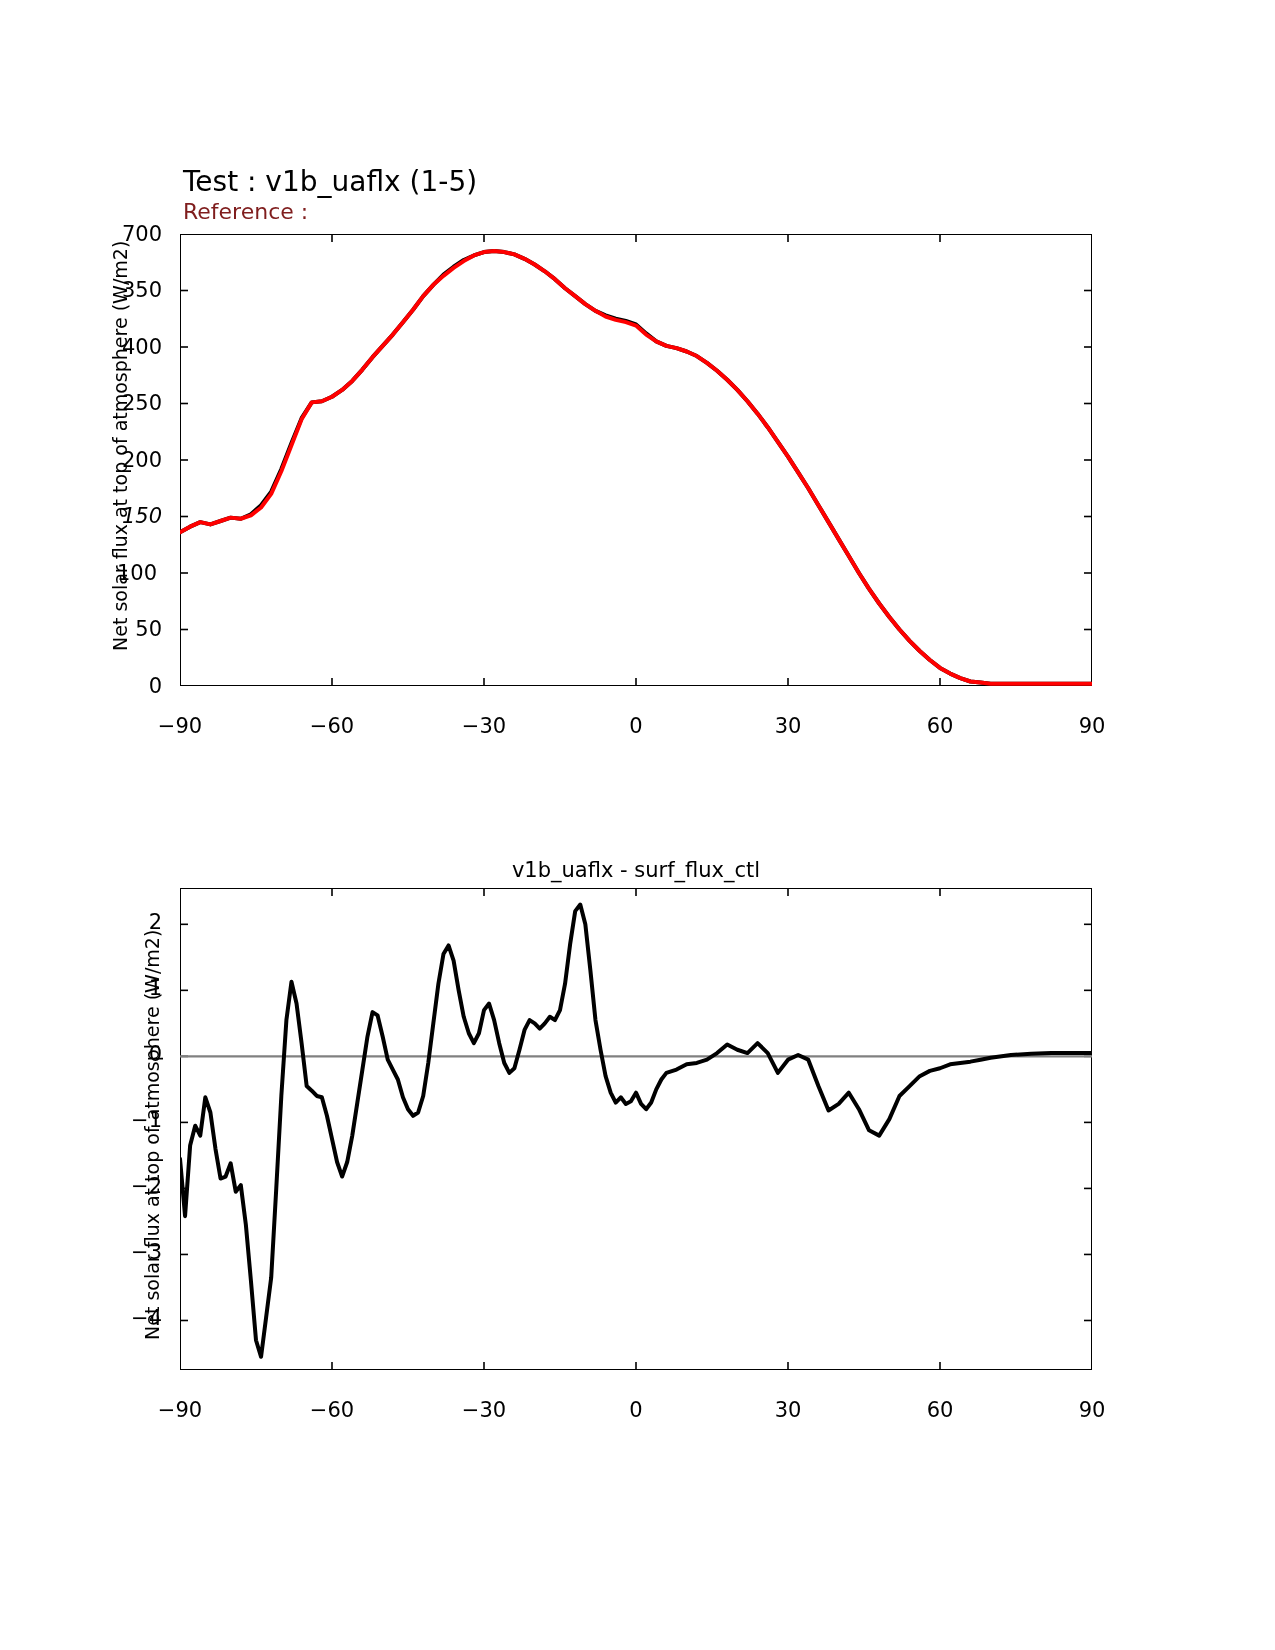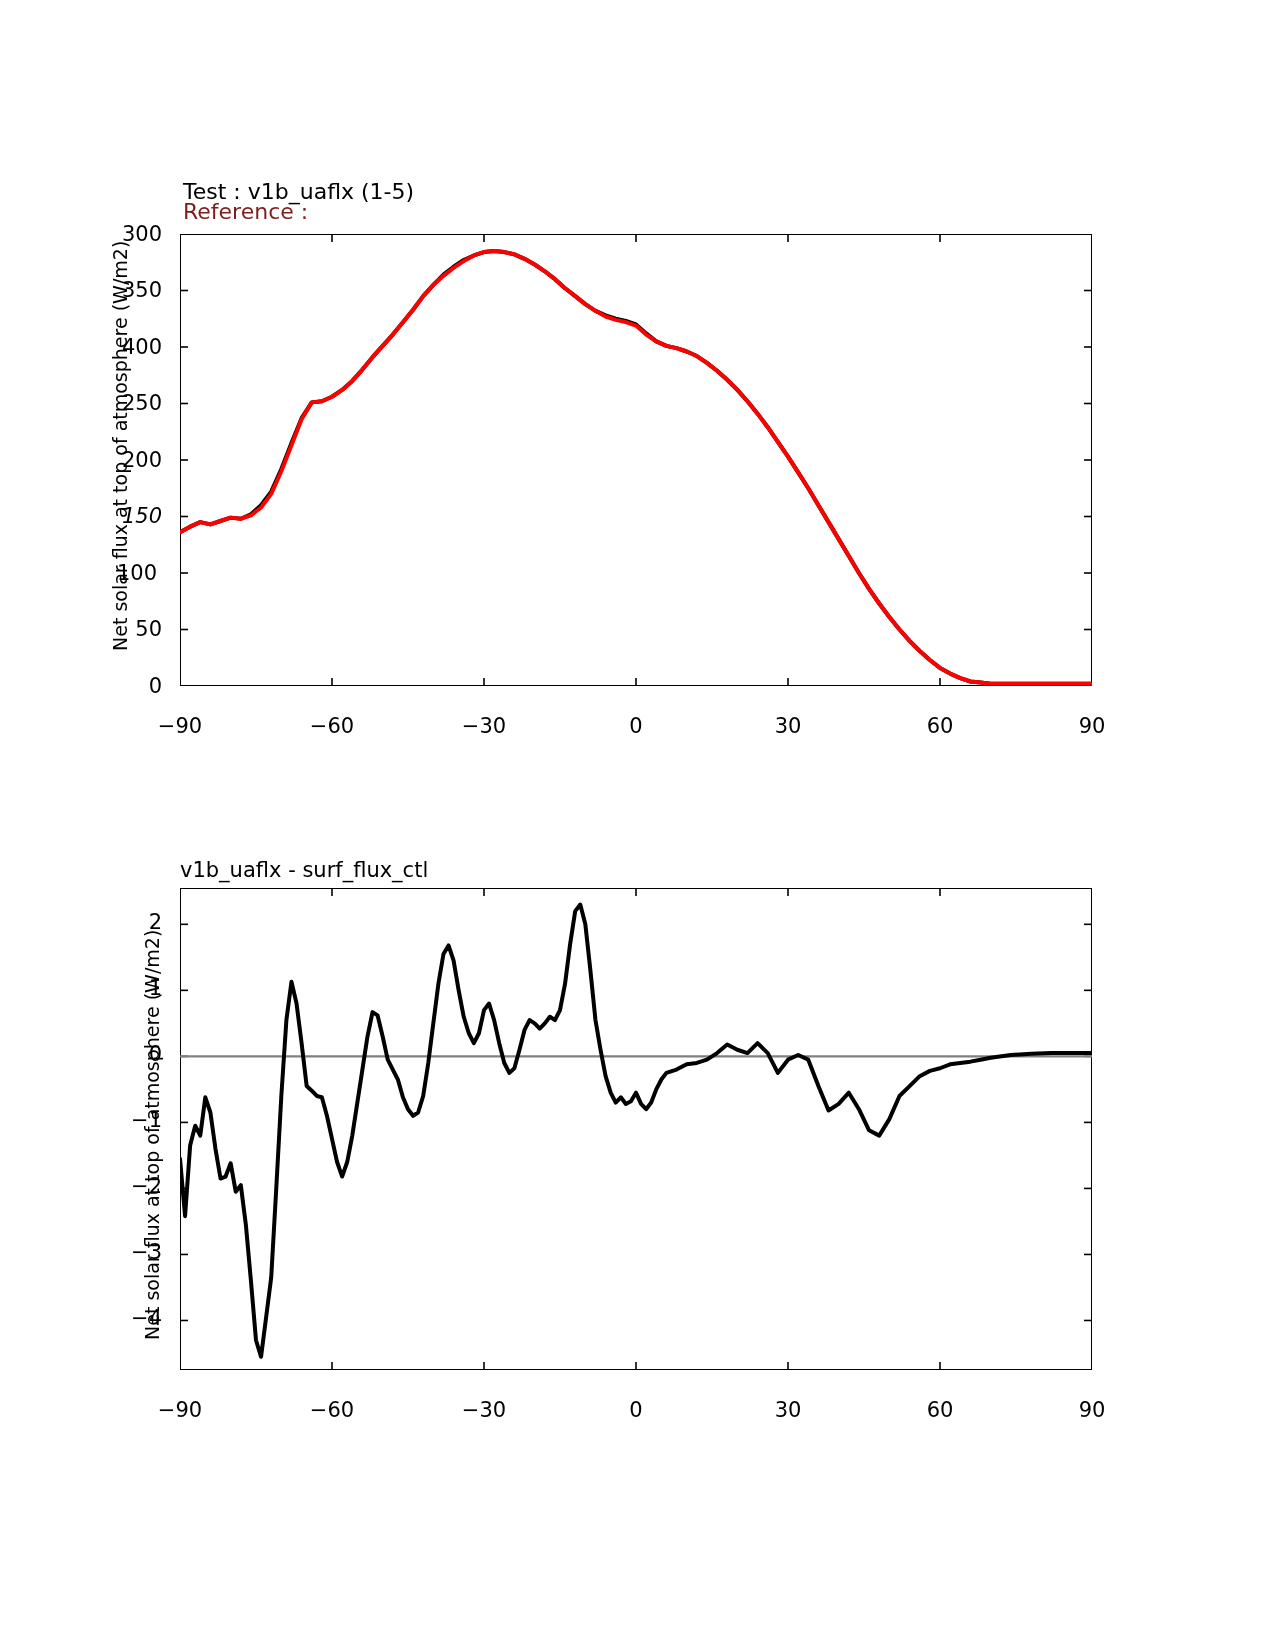--- a/index.html
+++ b/index.html
@@ -56,40 +56,39 @@
     inset: 0;
     width: 100%;
     height: 100%;
     display: block;
   }
   
   .legend-test {
     position: absolute;
     left: 183px;
     top: 165px;
-    font-size: 22px;
+    font-size: 28px;
     color: #000000;
     white-space: nowrap;
-    margin-top: 14px;
   }
   .legend-ref {
     position: absolute;
     left: 183px;
     top: 199px;
     font-size: 22px;
     color: #7f1d1d;
     white-space: nowrap;
   }
   
   .panel2-title {
     position: absolute;
     left: 180px;
     top: 858px;
     width: 912px;
-    text-align: left;
+    text-align: center;
     font-size: 21px;
   }
   
   .ylabel {
     position: absolute;
     font-size: 19px;
     transform: rotate(-90deg);
     transform-origin: 50% 50%;
     white-space: nowrap;
   }
@@ -172,21 +171,21 @@
   </div>
 
   <div class="tick ytick" style="left:70px;  top:686px; width:92px;">0</div>
   <div class="tick ytick" style="left:70px;  top:629px; width:92px;">50</div>
   <div class="tick ytick" style="left:65px;  top:573px; width:92px;">100</div>
   <div class="tick ytick" style="left:70px;  top:516px; width:92px;font-style:italic;">150</div>
   <div class="tick ytick" style="left:70px;  top:460px; width:92px;">200</div>
   <div class="tick ytick" style="left:70px;  top:403px; width:92px;">250</div>
   <div class="tick ytick" style="left:70px;  top:347px; width:92px;">400</div>
   <div class="tick ytick" style="left:70px;  top:290px; width:92px;">350</div>
-  <div class="tick ytick" style="left:70px;  top:234px; width:92px;">300</div>
+  <div class="tick ytick" style="left:70px;  top:234px; width:92px;">700</div>
 
   <div class="tick xtick" style="left:180px; top:714px;">−90</div>
   <div class="tick xtick" style="left:332px; top:714px;">−60</div>
   <div class="tick xtick" style="left:484px; top:714px;">−30</div>
   <div class="tick xtick" style="left:636px; top:714px;">0</div>
   <div class="tick xtick" style="left:788px; top:714px;">30</div>
   <div class="tick xtick" style="left:940px; top:714px;">60</div>
   <div class="tick xtick" style="left:1092px;top:714px;">90</div>
 
   <div class="panel2-title">v1b_uaflx - surf_flux_ctl</div>

